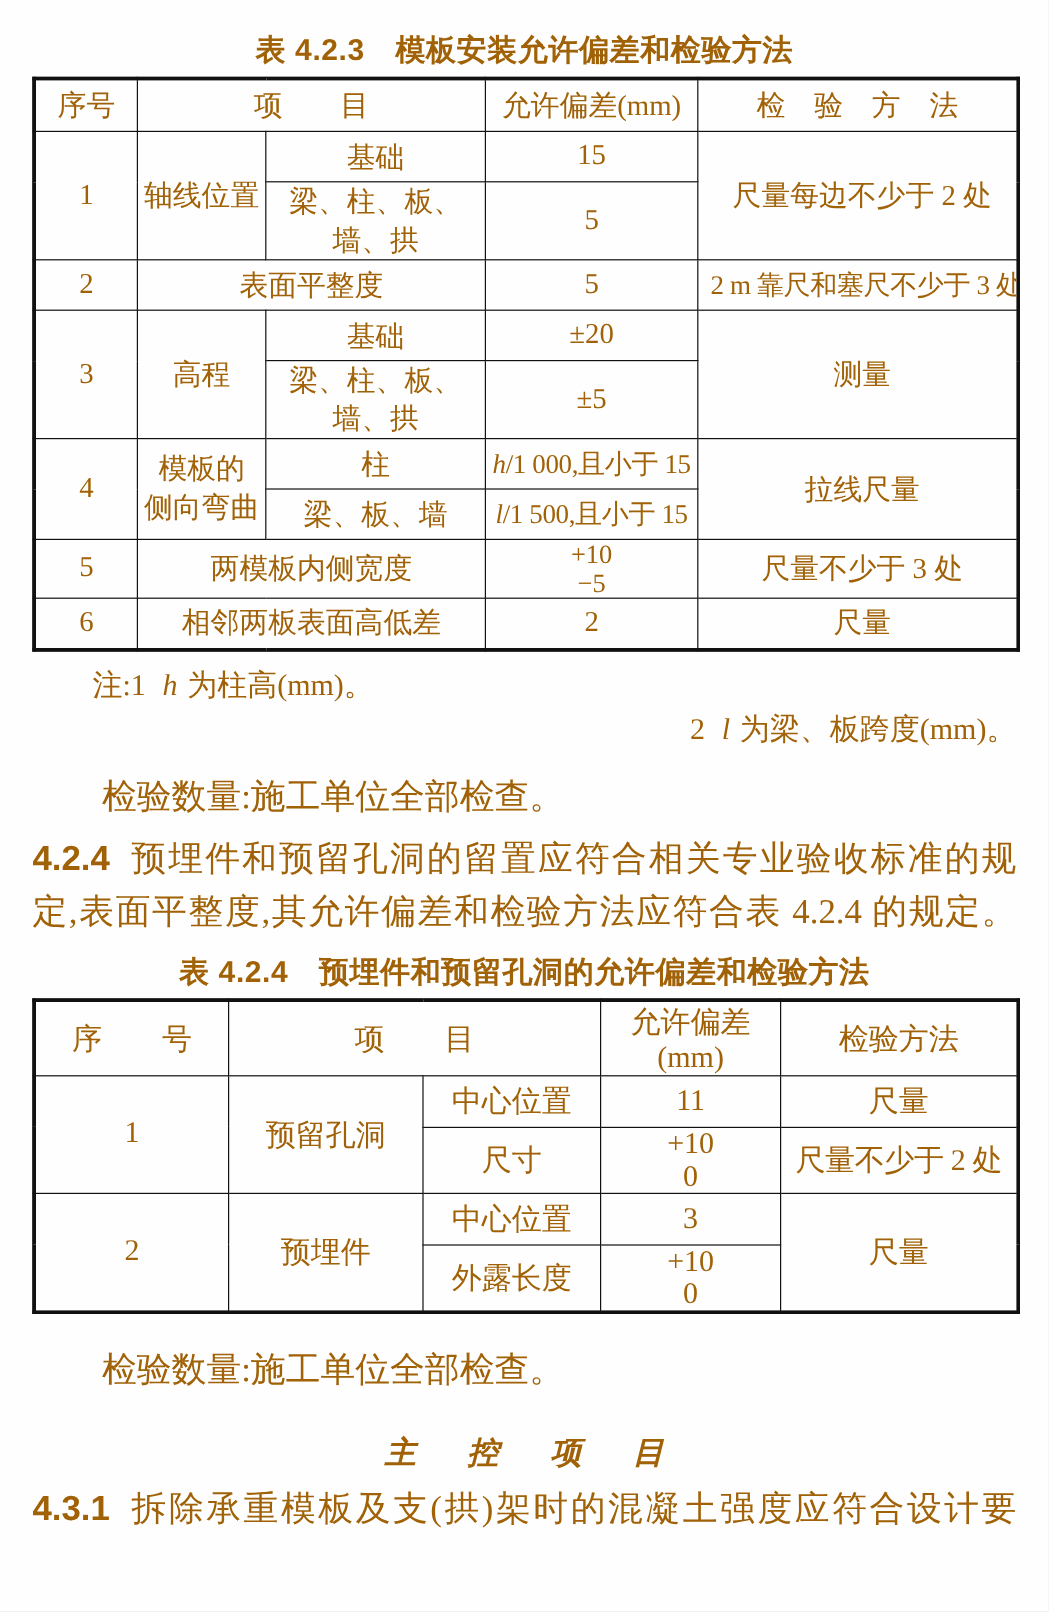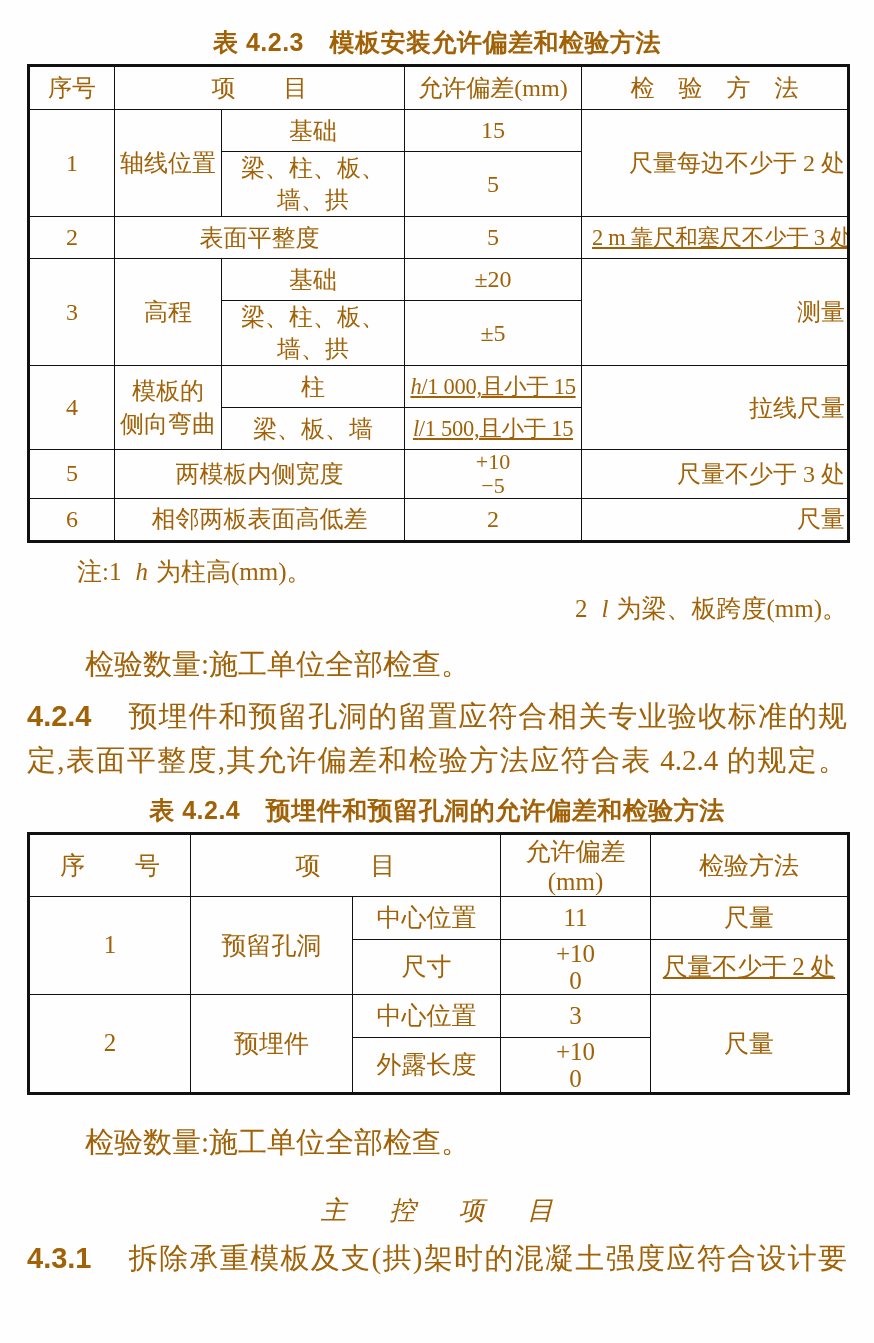--- a/index.html
+++ b/index.html
@@ -16,48 +16,48 @@
   table{border-collapse:collapse;table-layout:fixed;width:820px;margin:6px auto 0 auto;}
   table,td,th{border:1.6px solid #111;}
   table{border-width:3px;outline:1px solid #111;outline-offset:-1px;}
   th,td{
     text-align:center;vertical-align:middle;font-weight:normal;
     font-size:24px;padding:0 2px;overflow:hidden;
   }
   #t423 th{height:42px;} #t423 td{height:41px;}
   #t424 th{height:43px;} #t424 td{height:42px;}
   #t424 th,#t424 td{font-size:25px;}
-  .method-l{text-align:right;padding-left:10px;white-space:nowrap;}
-  .tight{font-size:22.5px;white-space:nowrap;letter-spacing:-.3px;text-decoration:underline;}
+  .method-l{text-align:center;padding-left:10px;white-space:nowrap;}
+  .tight{font-size:22.5px;white-space:nowrap;letter-spacing:-.3px;}
   .stack{line-height:1.08;font-size:22px;}
   .two-line{line-height:1.35;}
   i.var{font-family:"Liberation Serif","DejaVu Serif",serif;font-style:italic;}
   .notes{margin:10px 0 0 50px;font-size:25px;line-height:37px;}
   .note-2{padding-left:27px;text-align:right;}
   .note-label{margin-right:14px;}
   .notes i.var{margin-right:8px;}
   .body-para{
     font-size:29px;line-height:43px;margin-top:16px;text-indent:2em;
   }
   .clause{margin-top:8px;}
   .clause-line{
     font-size:29px;line-height:44px;
     text-align:justify;text-align-last:justify;overflow:hidden;
   }
   .clause-num{
     font-family:"Liberation Sans","DejaVu Sans",sans-serif;font-weight:bold;
-    margin-right:36px;
+    margin-right:16px;
   }
   .section-heading{
     text-align:center;font-family:"Liberation Sans","DejaVu Sans",sans-serif;
     font-weight:bold;font-size:29px;line-height:36px;margin-top:28px;
   }
   .sub-heading{
     text-align:center;font-size:26px;line-height:34px;margin-top:30px;
-    font-style:italic;letter-spacing:.7em;text-indent:.7em;
+    font-style:italic;letter-spacing:.7em;text-indent:.7em;font-weight:bold;
   }
   .mt-title2{margin-top:12px;}
   .mt-para2{margin-top:26px;}
 </style>
 </head>
 <body>
 
 <div class="page">
 
   <div class="tbl-title">表 4.2.3　模板安装允许偏差和检验方法</div>

